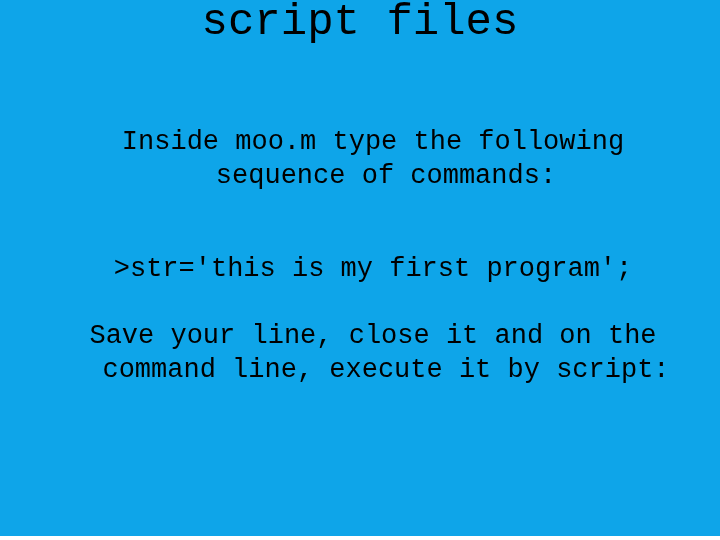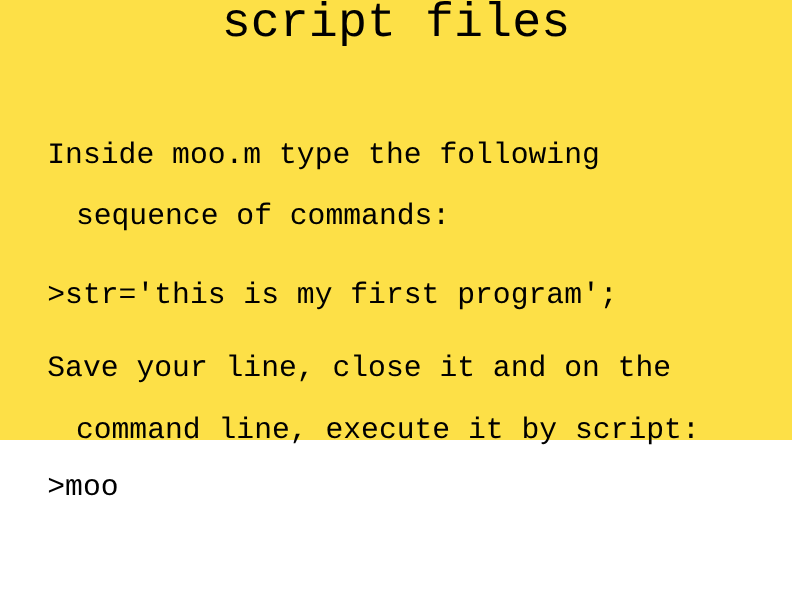--- a/index.html
+++ b/index.html
@@ -10,22 +10,22 @@
     width: 720px;
     height: 540px;
     background: #ffffff;
     font-family: "Liberation Mono", "DejaVu Sans Mono", monospace;
     color: #000000;
     overflow: hidden;
   }
   .slide {
     position: relative;
     width: 720px;
-    height: 400px;
-    background: #fde047;
+    height: 536px;
+    background: #0ea5e9;
   }
   .slide-title {
     position: absolute;
     left: 0;
     top: 0;
     width: 720px;
     text-align: center;
     font-family: "Liberation Mono", "DejaVu Sans Mono", monospace;
     font-size: 44px;
     line-height: 44px;
@@ -35,30 +35,30 @@
   }
   .body-block {
     position: absolute;
     left: 43px;
     width: 660px;
     font-family: "Liberation Mono", "DejaVu Sans Mono", monospace;
     font-size: 27px;
     line-height: 34px;
     color: #000000;
     white-space: pre-wrap;
+    text-align: center;
   }
   .para {
     margin: 0;
     padding: 0;
     text-indent: 0;
   }
   .para .cont {
     display: block;
     padding-left: 26px;
-    margin-top: 22px;
   }
   #para-1 { top: 57px; }
   #para-2 { top: 184px; }
   #para-3 { top: 251px; }
   #para-4 { top: 359px; }
 </style>
 </head>
 <body>
 
 <div class="slide">
@@ -70,17 +70,14 @@
   </div>
 
   <div class="body-block" id="para-2">
     <div class="para"><span>&gt;str='this is my first program';</span></div>
   </div>
 
   <div class="body-block" id="para-3">
     <div class="para"><span>Save your line, close it and on the</span><span class="cont">command line, execute it by script:</span></div>
   </div>
 
-  <div class="body-block" id="para-4">
-    <div class="para"><span>&gt;moo</span></div>
-  </div>
 
 </div>
 
 </body></html>

